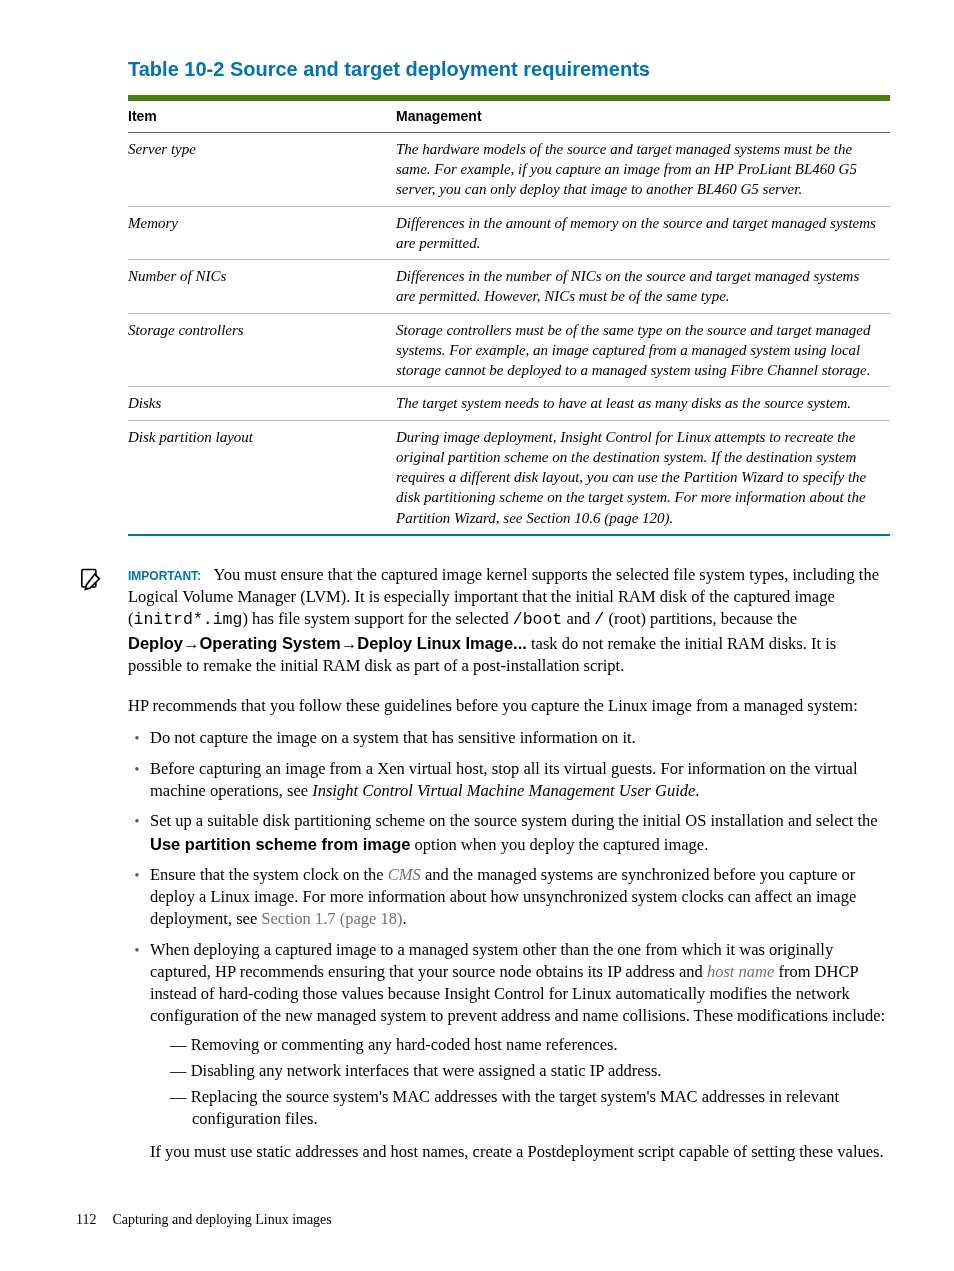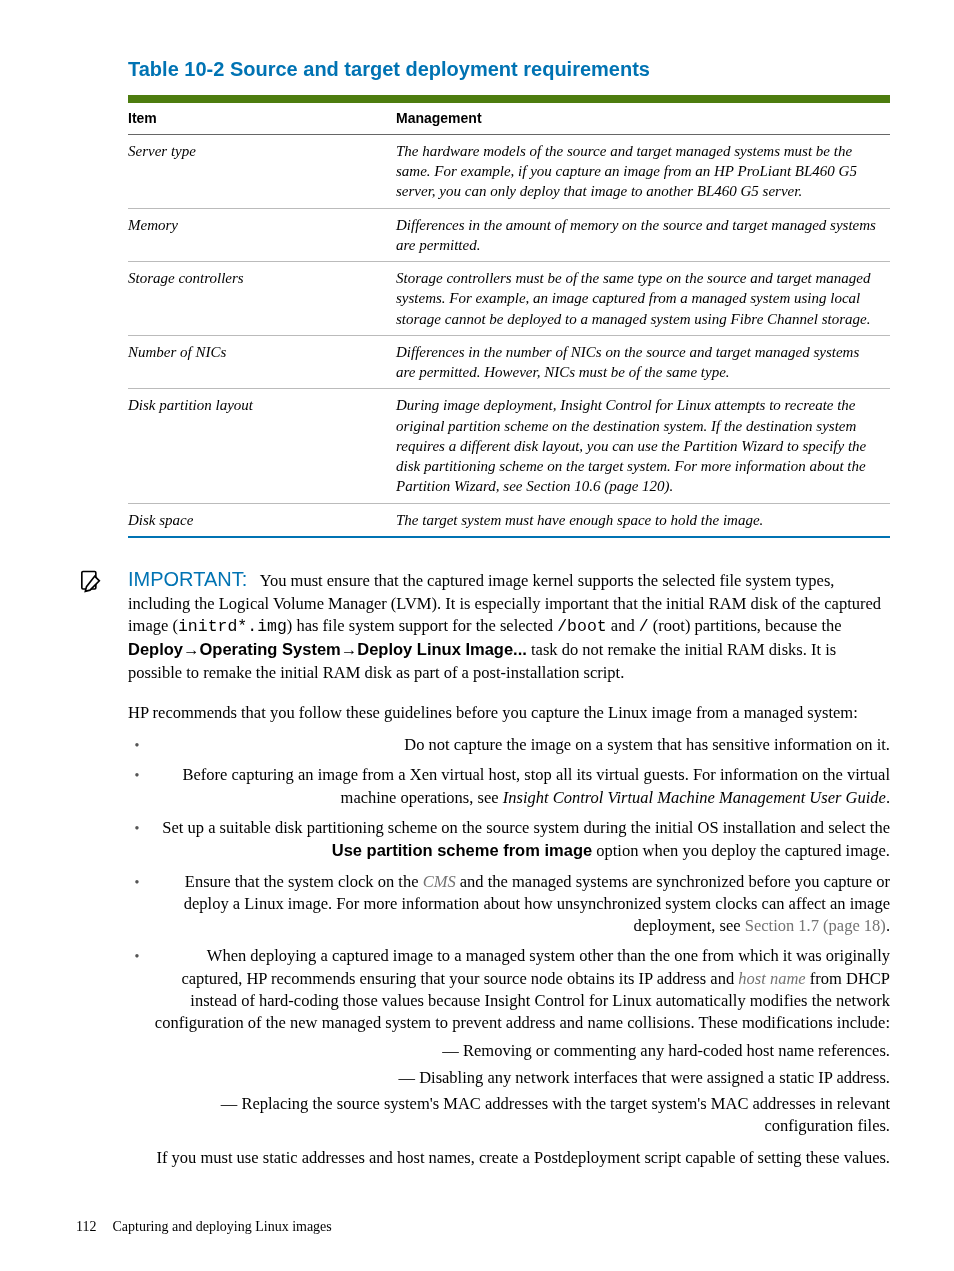--- a/index.html
+++ b/index.html
@@ -20,21 +20,21 @@
     font-size: 20px;
     margin: 0 0 12px 52px;
   }
   table.req {
     border-collapse: collapse;
     width: calc(100% - 52px);
     margin-left: 52px;
     margin-bottom: 28px;
   }
   table.req thead tr {
-    border-top: 8px solid #4d7c0f;
+    border-top: 6px solid #4d7c0f;
     border-bottom: 1px solid #666;
   }
   table.req th {
     text-align: left;
     font-family: Arial, Helvetica, sans-serif;
     font-weight: bold;
     font-size: 14px;
     padding: 6px 8px 6px 0;
   }
   table.req td {
@@ -55,35 +55,35 @@
     flex: none;
     font-size: 22px;
     line-height: 1;
     padding-top: 2px;
     color: #222;
   }
   .note-body { flex: 1; font-size: 16.5px; }
   .important-label {
     color: #0073b3;
     font-family: Arial, Helvetica, sans-serif;
-    font-weight: normal;
-    font-size: 20px;
+    font-weight: bold;
+    font-size: 12px;
   }
   .mono { font-family: 'Courier New', monospace; }
   .sans-bold { font-family: Arial, Helvetica, sans-serif; font-weight: bold; }
   .body-para {
     margin: 0 0 10px 52px;
     font-size: 16.5px;
   }
   ul.main {
     margin: 0 0 10px 52px;
     padding-left: 22px;
     font-size: 16.5px;
   }
-  ul.main > li { margin-bottom: 8px; text-align: right; }
+  ul.main > li { margin-bottom: 8px; }
   ul.main > li::marker { color: #555; content: "•   "; font-size: 14px; }
   ul.sub {
     list-style: none;
     padding-left: 20px;
     margin: 6px 0 10px 0;
   }
   ul.sub > li { margin-bottom: 4px; text-indent: -22px; padding-left: 22px; }
   ul.sub > li::before { content: "—   "; }
   .link { color: #737373; }
   .italic { font-style: italic; }
@@ -109,34 +109,34 @@
   <tbody>
     <tr>
         <td class="item">Server type</td>
         <td>The hardware models of the source and target managed systems must be the same. For example, if you capture an image from an HP ProLiant BL460 G5 server, you can only deploy that image to another BL460 G5 server.</td>
       </tr>
     <tr>
         <td class="item">Memory</td>
         <td>Differences in the amount of memory on the source and target managed systems are permitted.</td>
       </tr>
     <tr>
+        <td class="item">Number of NICs</td>
+        <td>Differences in the number of NICs on the source and target managed systems are permitted. However, NICs must be of the same type.</td>
+      </tr>
+    <tr>
         <td class="item">Storage controllers</td>
         <td>Storage controllers must be of the same type on the source and target managed systems. For example, an image captured from a managed system using local storage cannot be deployed to a managed system using Fibre Channel storage.</td>
       </tr>
     <tr>
-        <td class="item">Number of NICs</td>
-        <td>Differences in the number of NICs on the source and target managed systems are permitted. However, NICs must be of the same type.</td>
+        <td class="item">Disks</td>
+        <td>The target system needs to have at least as many disks as the source system.</td>
       </tr>
     <tr>
         <td class="item">Disk partition layout</td>
         <td>During image deployment, Insight Control for Linux attempts to recreate the original partition scheme on the destination system. If the destination system requires a different disk layout, you can use the Partition Wizard to specify the disk partitioning scheme on the target system. For more information about the Partition Wizard, see Section 10.6 (page 120).</td>
-      </tr>
-    <tr>
-        <td class="item">Disk space</td>
-        <td>The target system must have enough space to hold the image.</td>
       </tr>
   </tbody>
 </table>
 
 <div class="note-block">
   <div class="note-icon">
     <svg width="28" height="28" viewBox="0 0 24 24" fill="none" stroke="#000" stroke-width="1.4">
       <rect x="5" y="3" width="12" height="15" rx="1"></rect>
       <path d="M16 7l4 4-8 8-4 1 1-4z" fill="#fff"></path>
     </svg>

